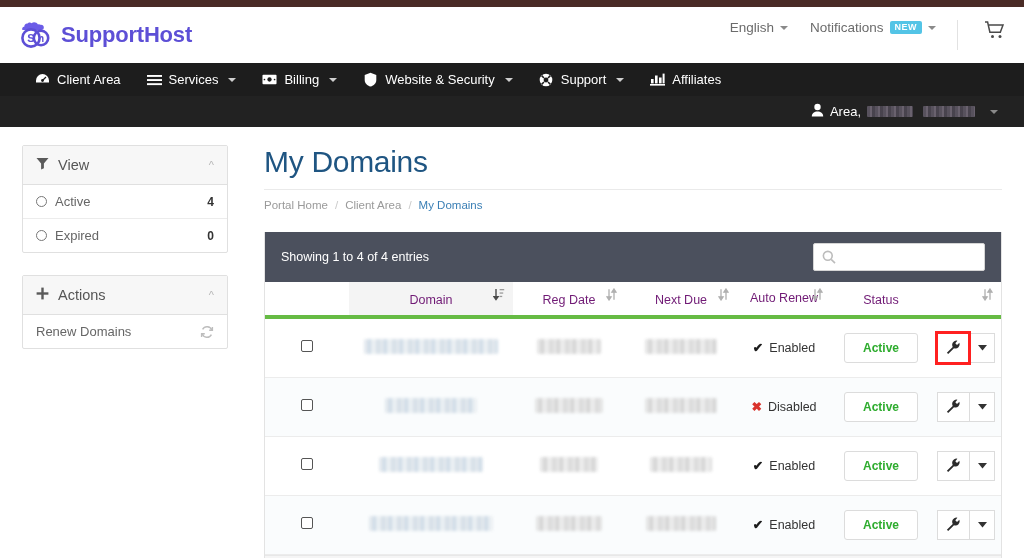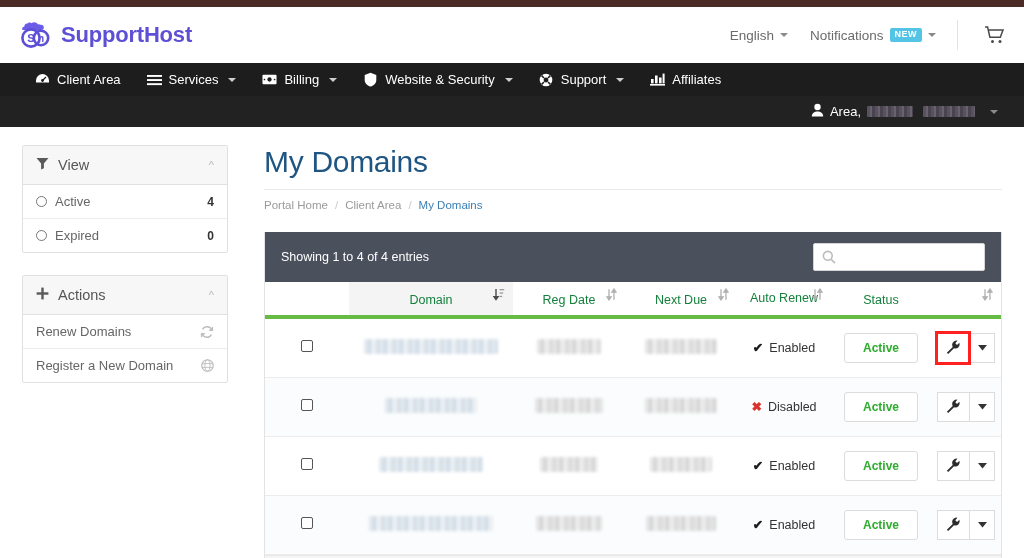--- a/index.html
+++ b/index.html
@@ -17,21 +17,21 @@
 
   
   .site-header {
     height:56px; background:#fff; display:flex; align-items:center;
     padding:0 14px 0 18px; position:relative;
   }
   .logo-wrap { display:flex; align-items:center; gap:9px; }
   .logo-mark { width:34px; height:30px; position:relative; flex:none; }
   .logo-text { font-size:22px; font-weight:bold; color:#5d4fd6; letter-spacing:-0.2px; }
 
-  .header-right { margin-left:auto; display:flex; align-items:center; gap:0; }
+  .header-right { margin-left:auto; display:flex; align-items:flex-start; gap:0; }
   .hdr-link {
     font-size:13.5px; color:#6b6b6b; padding:0 11px; display:flex; align-items:center; gap:6px;
     cursor:pointer; white-space:nowrap;
   }
   .caret-dn {
     width:0;height:0;border-left:4px solid transparent;border-right:4px solid transparent;
     border-top:4px solid #8a8a8a; display:inline-block;
   }
   .new-badge {
     background:#53c4e6; color:#fff; font-size:9px; font-weight:bold; letter-spacing:.5px;
@@ -114,21 +114,21 @@
     width:172px; height:28px; border:1px solid #d5d5d5; background:#fff; border-radius:2px;
     padding-left:30px; font-size:12px; font-family:inherit; color:#333;
   }
   .search-ico {
     position:absolute; left:9px; top:50%; transform:translateY(-50%);
     color:#bbb; display:flex; pointer-events:none;
   }
 
   table.domains { width:100%; border-collapse:collapse; table-layout:fixed; }
   table.domains th {
-    font-size:12.5px; font-weight:normal; color:#15803d; text-align:center;
+    font-size:12.5px; font-weight:normal; color:#701a75; text-align:center;
     vertical-align:bottom; padding:9px 6px 8px 6px; position:relative;
     border-bottom:4px solid #66bb44;
   }
   th.col-chk { width:84px; border-bottom-color:#a8d88f; }
   th.col-dom { width:164px; background:#f4f4f4; border-bottom-color:#3eab28; }
   th.col-reg { width:112px; border-bottom-color:#a8d88f; }
   th.col-due { width:112px; border-bottom-color:#3eab28; }
   th.col-auto{ width:94px;  border-bottom-color:#a8d88f; }
   th.col-sta { width:100px; border-bottom-color:#3eab28; text-align:left; padding-left:10px;}
   th.col-act { width:auto;  border-bottom-color:#a8d88f; }
@@ -355,30 +355,20 @@
       <div class="panel-row">
         <span>Renew Domains</span>
         <span class="act-ico">
           <svg width="14" height="14" viewBox="0 0 14 14" fill="none" stroke="#bdbdbd" stroke-width="1.4">
             <path d="M11.8 5.2A5 5 0 0 0 2.6 4.4"></path>
               <path d="M2.2 8.8a5 5 0 0 0 9.2.8"></path>
             <path d="M12.4 2v3.2H9.2M1.6 12V8.8h3.2"></path>
           </svg>
         </span>
       </div>
-      <div class="panel-row">
-        <span>Register a New Domain</span>
-        <span class="act-ico">
-          <svg width="13" height="13" viewBox="0 0 14 14">
-              <circle cx="7" cy="7" r="6.2" fill="none" stroke="#bdbdbd" stroke-width="1.3"></circle>
-              <ellipse cx="7" cy="7" rx="2.8" ry="6.2" fill="none" stroke="#bdbdbd" stroke-width="1"></ellipse>
-              <path d="M1 5h12M1 9h12" stroke="#bdbdbd" stroke-width="1"></path>
-            </svg>
-        </span>
-      </div>
     </div>
   </aside>
 
   <section class="content">
 
     <h1 class="page-title">My Domains</h1>
 
     <div class="breadcrumb">
       <a>Portal Home</a>
       <span class="sep">/</span>

